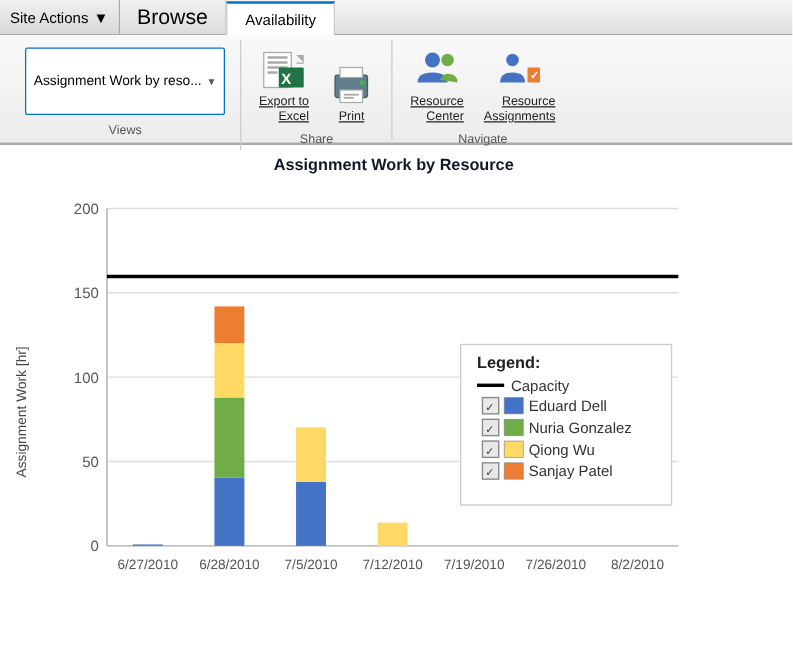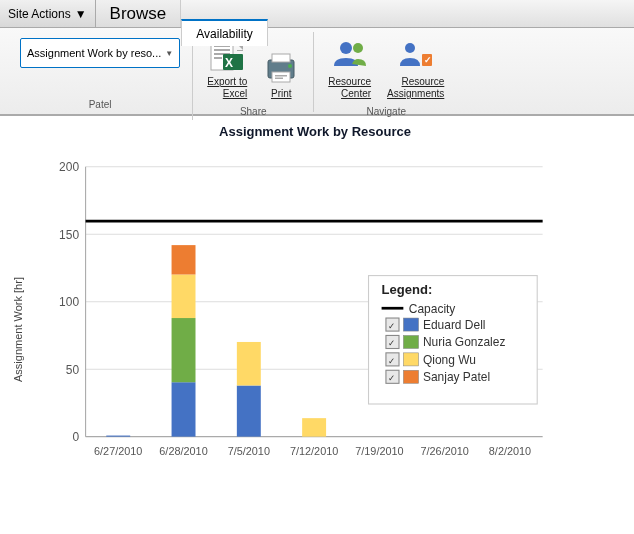--- a/index.html
+++ b/index.html
@@ -36,21 +36,21 @@
       display: flex;
       align-items: center;
       padding: 0 14px;
       cursor: pointer;
       font-size: 12px;
       background: #fff;
       border-top: 2px solid #0072c6;
       border-right: 1px solid #ccc;
       border-left: 1px solid #ccc;
       position: relative;
-      top: 19px;
+      top: 1px;
     }
 
     
     .ribbon {
       background: linear-gradient(to bottom, #f9f9f9, #ececec);
       border-bottom: 2px solid #aaa;
       padding: 4px 8px 0 8px;
       display: flex;
       align-items: flex-start;
       gap: 0;
@@ -105,21 +105,21 @@
       border-right: 1px solid #ccc;
       height: 88px;
       justify-content: flex-start;
     }
     .view-label { font-size: 11px; color: #444; margin-bottom: 4px; }
     .view-select {
       display: flex;
       align-items: center;
       border: 1px solid #0072c6;
       border-radius: 2px;
-      padding: 8px 6px;
+      padding: 20px 6px;
       background: #fff;
       min-width: 140px;
       cursor: pointer;
       font-size: 11px;
       gap: 4px;
     }
     .view-select-text { flex: 1; overflow: hidden; white-space: nowrap; text-overflow: ellipsis; }
     .view-dropdown-arrow { font-size: 8px; color: #555; }
 
     
@@ -176,21 +176,21 @@
 </div>
 
 <div class="ribbon">
 
   <div class="view-section">
     <div class="view-select">
       <span class="view-select-text">Assignment Work by reso...</span>
       <span class="view-dropdown-arrow">▼</span>
     </div>
     <div style="margin-top: auto; text-align:center; padding-bottom:2px;">
-      <div class="ribbon-section-label">Patel</div>
+      <div class="ribbon-section-label">Views</div>
     </div>
   </div>
 
   <div class="ribbon-section">
     <div class="ribbon-items">
 
       <div class="ribbon-item">
         <svg width="36" height="36" viewBox="0 0 36 36">
           <rect x="2" y="4" width="22" height="28" fill="#fff" stroke="#aaa" stroke-width="1"></rect>
           <rect x="5" y="7" width="16" height="2" fill="#aaa"></rect>

